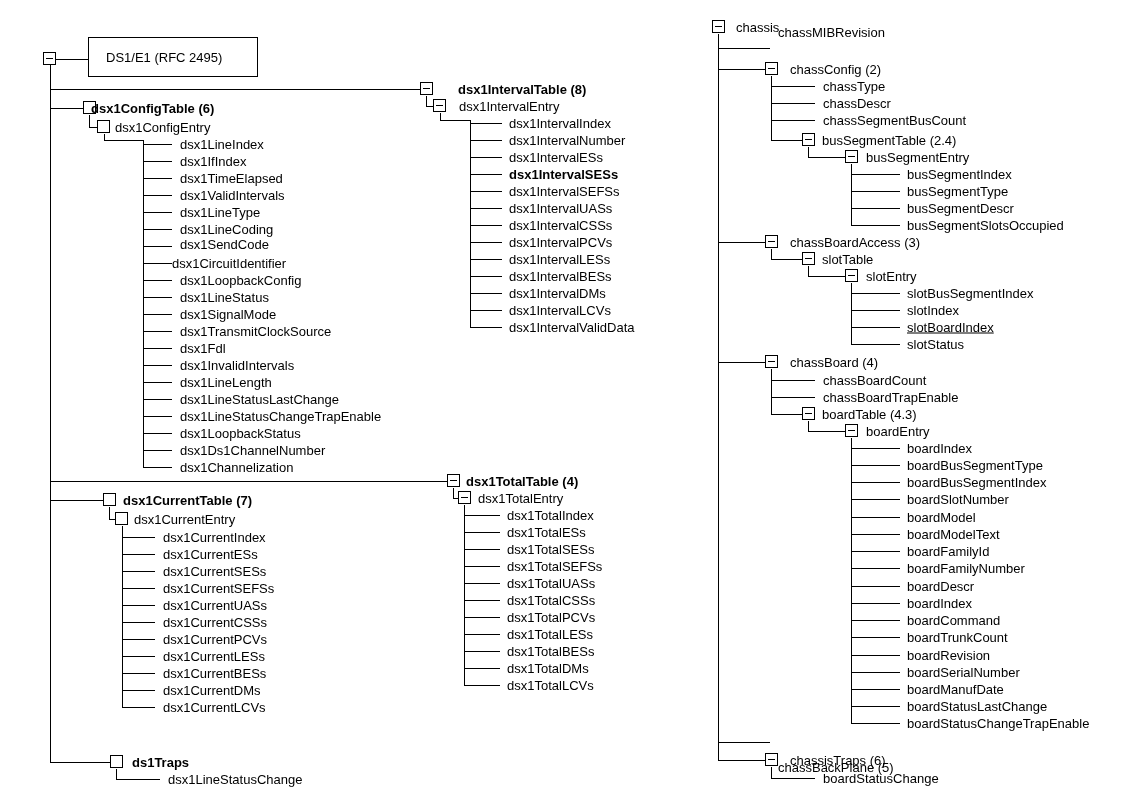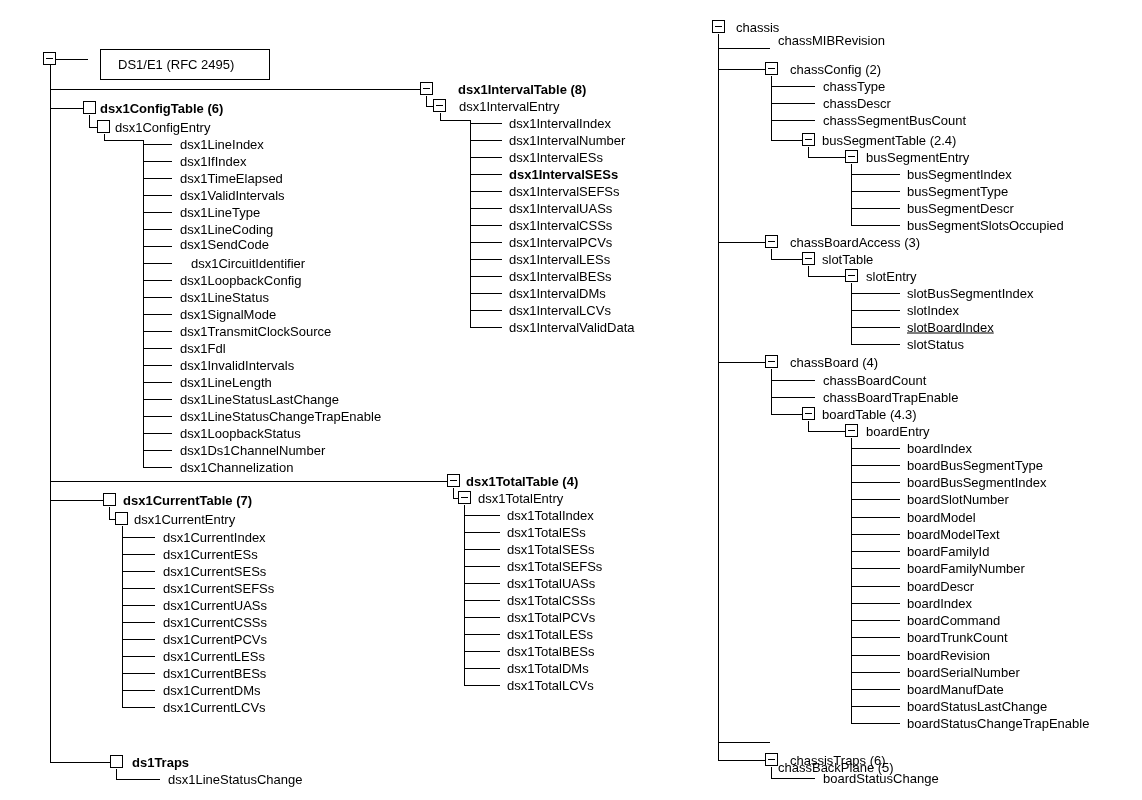--- a/index.html
+++ b/index.html
@@ -16,27 +16,27 @@
             font-size:13px;color:#000;padding-left:17px;box-sizing:border-box;white-space:nowrap;}
 </style>
 </head>
 <body>
 
 <div id="canvas">
     <div class="nodebox" style="left: 43px; top: 52px;">
       <span class="minus"></span>
     </div>
     <div class="hline" style="left: 56px; top: 59px; width: 32px;"></div>
-    <div class="rootrect" style="left: 88px; top: 49px; width: 170px; height: 31px; margin-left: 12px;">
+    <div class="rootrect" style="left: 88px; top: 37px; width: 170px; height: 40px;">
       <span>DS1/E1 (RFC 2495)</span>
     </div>
     <div class="vline" style="left: 50px; top: 65px; height: 697px;"></div>
     <div class="hline" style="left: 50px; top: 108px; width: 33px;"></div>
     <div class="nodebox" style="left: 83px; top: 101px;"></div>
-    <div class="lbl bold" style="left: 100px; top: 108px;">dsx1ConfigTable (6)</div>
+    <div class="lbl bold" style="left: 91px; top: 108px;">dsx1ConfigTable (6)</div>
     <div class="vline" style="left: 89px; top: 115px; height: 12px;"></div>
     <div class="hline" style="left: 89px; top: 127px; width: 8px;"></div>
     <div class="nodebox" style="left: 97px; top: 120px;"></div>
     <div class="lbl" style="left: 115px; top: 127px;">dsx1ConfigEntry</div>
     <div class="vline" style="left: 104px; top: 134px; height: 6px;"></div>
     <div class="hline" style="left: 104px; top: 140px; width: 39px;"></div>
     <div class="vline" style="left: 143px; top: 140px; height: 327px;"></div>
     <div class="hline" style="left: 143px; top: 144px; width: 29px;"></div>
     <div class="lbl" style="left: 180px; top: 144px;">dsx1LineIndex</div>
     <div class="hline" style="left: 143px; top: 161px; width: 29px;"></div>
@@ -45,21 +45,21 @@
     <div class="lbl" style="left: 180px; top: 178px;">dsx1TimeElapsed</div>
     <div class="hline" style="left: 143px; top: 195px; width: 29px;"></div>
     <div class="lbl" style="left: 180px; top: 195px;">dsx1ValidIntervals</div>
     <div class="hline" style="left: 143px; top: 212px; width: 29px;"></div>
     <div class="lbl" style="left: 180px; top: 212px;">dsx1LineType</div>
     <div class="hline" style="left: 143px; top: 229px; width: 29px;"></div>
     <div class="lbl" style="left: 180px; top: 229px;">dsx1LineCoding</div>
     <div class="hline" style="left: 143px; top: 246px; width: 29px;"></div>
     <div class="lbl" style="left: 180px; top: 244px;">dsx1SendCode</div>
     <div class="hline" style="left: 143px; top: 263px; width: 29px;"></div>
-    <div class="lbl" style="left: 191px; top: 263px;">dsx1CircuitIdentifier</div>
+    <div class="lbl" style="left: 172px; top: 263px;">dsx1CircuitIdentifier</div>
     <div class="hline" style="left: 143px; top: 280px; width: 29px;"></div>
     <div class="lbl" style="left: 180px; top: 280px;">dsx1LoopbackConfig</div>
     <div class="hline" style="left: 143px; top: 297px; width: 29px;"></div>
     <div class="lbl" style="left: 180px; top: 297px;">dsx1LineStatus</div>
     <div class="hline" style="left: 143px; top: 314px; width: 29px;"></div>
     <div class="lbl" style="left: 180px; top: 314px;">dsx1SignalMode</div>
     <div class="hline" style="left: 143px; top: 331px; width: 29px;"></div>
     <div class="lbl" style="left: 180px; top: 331px;">dsx1TransmitClockSource</div>
     <div class="hline" style="left: 143px; top: 348px; width: 29px;"></div>
     <div class="lbl" style="left: 180px; top: 348px;">dsx1Fdl</div>
@@ -185,21 +185,21 @@
     <div class="nodebox" style="left: 110px; top: 755px;"></div>
     <div class="lbl bold" style="left: 132px; top: 762px;">ds1Traps</div>
     <div class="vline" style="left: 116px; top: 769px; height: 10px;"></div>
     <div class="hline" style="left: 116px; top: 779px; width: 44px;"></div>
     <div class="lbl" style="left: 168px; top: 779px;">dsx1LineStatusChange</div>
     <div class="nodebox" style="left: 712px; top: 20px;">
       <span class="minus"></span>
     </div>
     <div class="lbl" style="left: 736px; top: 27px;">chassis</div>
     <div class="hline" style="left: 718px; top: 48px; width: 52px;"></div>
-    <div class="lbl" style="left: 778px; top: 40px;">chassMIBRevision</div>
+    <div class="lbl" style="left: 778px; top: 32px;">chassMIBRevision</div>
     <div class="hline" style="left: 718px; top: 69px; width: 47px;"></div>
     <div class="nodebox" style="left: 765px; top: 62px;">
       <span class="minus"></span>
     </div>
     <div class="lbl" style="left: 790px; top: 69px;">chassConfig (2)</div>
     <div class="hline" style="left: 771px; top: 86px; width: 44px;"></div>
     <div class="lbl" style="left: 823px; top: 86px;">chassType</div>
     <div class="hline" style="left: 771px; top: 103px; width: 44px;"></div>
     <div class="lbl" style="left: 823px; top: 103px;">chassDescr</div>
     <div class="hline" style="left: 771px; top: 120px; width: 44px;"></div>

